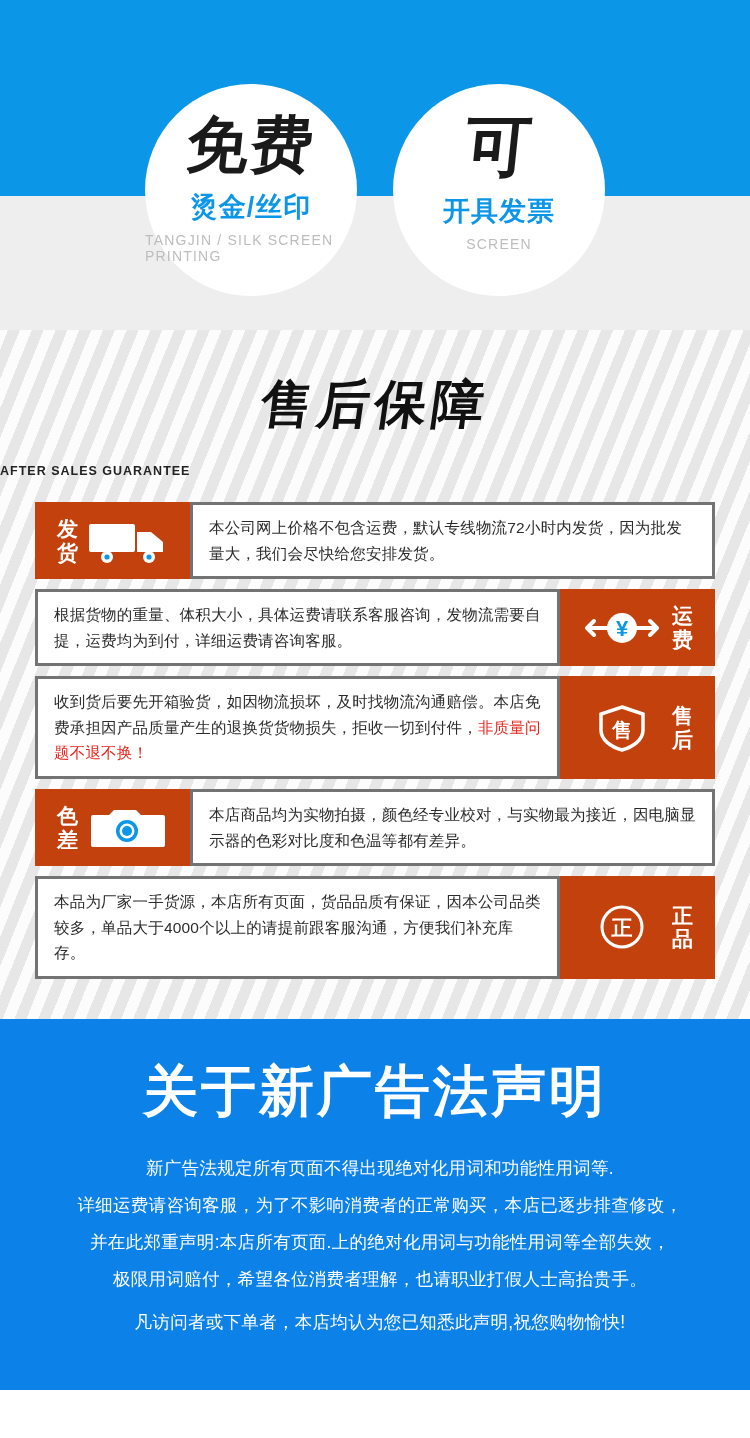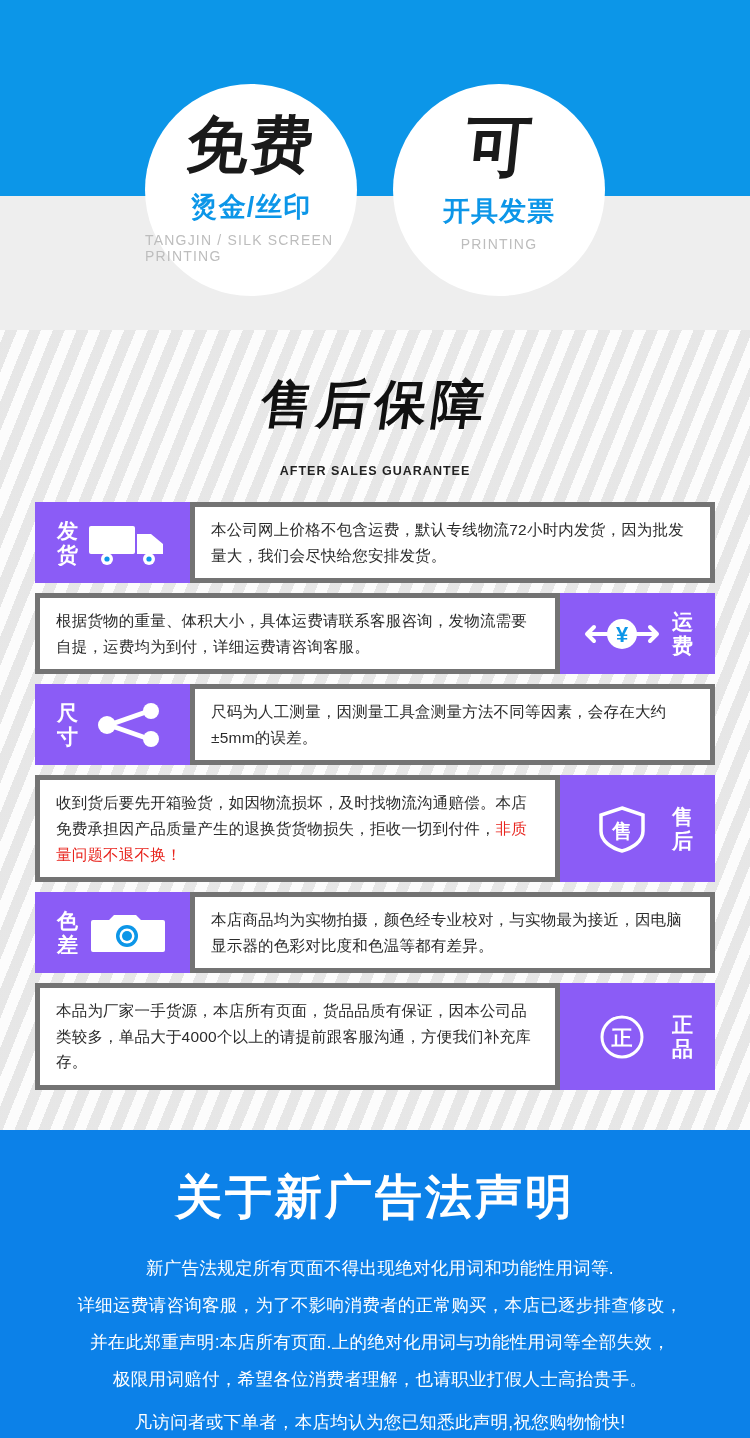--- a/index.html
+++ b/index.html
@@ -93,84 +93,84 @@
     text-align: center;
     font-family: "DejaVu Serif", serif;
     font-size: 52px;
     font-weight: bold;
     color: #111;
     letter-spacing: 5px;
     transform: skewX(-8deg);
     margin: 0 0 6px;
   }
   .service-title-en {
-    text-align: center;
+    text-align: left;
     font-size: 12.5px;
     font-weight: bold;
     color: #222;
     letter-spacing: 1px;
     margin-bottom: 24px;
     margin-top: 24px;
   }
 
   .rows { width: 680px; margin: 0 auto; }
   .row {
     display: flex;
     align-items: stretch;
     margin-bottom: 10px;
     min-height: 72px;
   }
   .row.rev { flex-direction: row; }
 
   .icon-box {
     width: 155px;
     flex: 0 0 155px;
-    background: #8b5cf6;
+    background: #c2410c;
     color: #fff;
     display: flex;
     align-items: center;
     justify-content: center;
     gap: 6px;
     padding: 8px 7px;
   }
   .icon-box .lbl {
     font-size: 21px;
     font-weight: bold;
     line-height: 1.12;
     width: 26px;
     text-align: center;
     letter-spacing: 0;
   }
   .icon-box .gfx { width: 84px; height: 54px; display:flex; align-items:center; justify-content:center; }
 
   .text-box {
     flex: 1 1 auto;
     background: #ffffff;
-    border: 5px solid #737373;
+    border: 3px solid #737373;
     display: flex;
     align-items: center;
     padding: 10px 16px;
     font-size: 15.5px;
     line-height: 1.65;
     color: #2b2b2b;
     letter-spacing: .2px;
   }
   .text-box p { margin: 0; }
   .warn { color: #e8231c; }
 
   
   .adlaw {
     background: #0c81e8;
     padding: 36px 0 44px;
     text-align: center;
     color: #ffffff;
   }
   .adlaw h2 {
     margin: 0 0 26px;
-    font-size: 47px;
+    font-size: 55px;
     font-weight: bold;
     letter-spacing: 3px;
   }
   .adlaw p {
     margin: 0 0 10px;
     font-size: 17.5px;
     line-height: 1.55;
     letter-spacing: .3px;
     padding-left: 10px;
   }
@@ -187,21 +187,21 @@
 
       <div class="badge">
         <div class="big">免费</div>
         <div class="sub">烫金/丝印</div>
         <div class="sub-en">TANGJIN / SILK SCREEN PRINTING</div>
       </div>
 
       <div class="badge">
         <div class="big single">可</div>
         <div class="sub">开具发票</div>
-        <div class="sub-en">PRINTING</div>
+        <div class="sub-en">SCREEN</div>
       </div>
 
     </div>
   </section>
 
   <section class="service">
     <div class="stripes"></div>
     <div class="inner">
       <h1 class="service-title">售后保障</h1>
       <div class="service-title-en">AFTER SALES GUARANTEE</div>
@@ -237,37 +237,20 @@
                 <circle cx="41" cy="22" r="15" fill="#fff"></circle>
                 <text x="41" y="30" text-anchor="middle" font-size="22" font-weight="bold" fill="#0c96e8" font-family="Liberation Sans, sans-serif">¥</text>
                 <path d="M26 22 L8 22 M13 15 L6 22 L13 29" stroke="#fff" stroke-width="4" fill="none" stroke-linecap="round" stroke-linejoin="round"></path>
                 <path d="M56 22 L74 22 M69 15 L76 22 L69 29" stroke="#fff" stroke-width="4" fill="none" stroke-linecap="round" stroke-linejoin="round"></path>
               </svg>
             </span>
             <span class="lbl">运费</span>
           </div>
         </div>
 
-        <div class="row">
-          <div class="icon-box">
-            <span class="lbl">尺寸</span>
-            <span class="gfx">
-              <svg width="84" height="46" viewBox="0 0 84 46" aria-hidden="true">
-                <line x1="22" y1="23" x2="62" y2="9" stroke="#fff" stroke-width="5"></line>
-                <line x1="22" y1="23" x2="62" y2="37" stroke="#fff" stroke-width="5"></line>
-                <circle cx="20" cy="23" r="9" fill="#fff"></circle>
-                <circle cx="64" cy="9" r="8" fill="#fff"></circle>
-                <circle cx="64" cy="37" r="8" fill="#fff"></circle>
-              </svg>
-            </span>
-          </div>
-          <div class="text-box">
-            <p>尺码为人工测量，因测量工具盒测量方法不同等因素，会存在大约±5mm的误差。</p>
-          </div>
-        </div>
 
         <div class="row rev">
           <div class="text-box">
             <p><span>收到货后要先开箱验货，如因物流损坏，及时找物流沟通赔偿。本店免费承担因产品质量产生的退换货货物损失，拒收一切到付件，</span><span class="warn">非质量问题不退不换！</span></p>
           </div>
           <div class="icon-box">
             <span class="gfx">
               <svg width="70" height="50" viewBox="0 0 70 50" aria-hidden="true">
                 <path d="M35 4 L56 11 V27 C56 37 46 44 35 47 C24 44 14 37 14 27 V11 Z" fill="none" stroke="#fff" stroke-width="3.5"></path>
                 <text x="35" y="34" text-anchor="middle" font-size="20" font-weight="bold" fill="#fff" font-family="DejaVu Sans, sans-serif">售</text>

